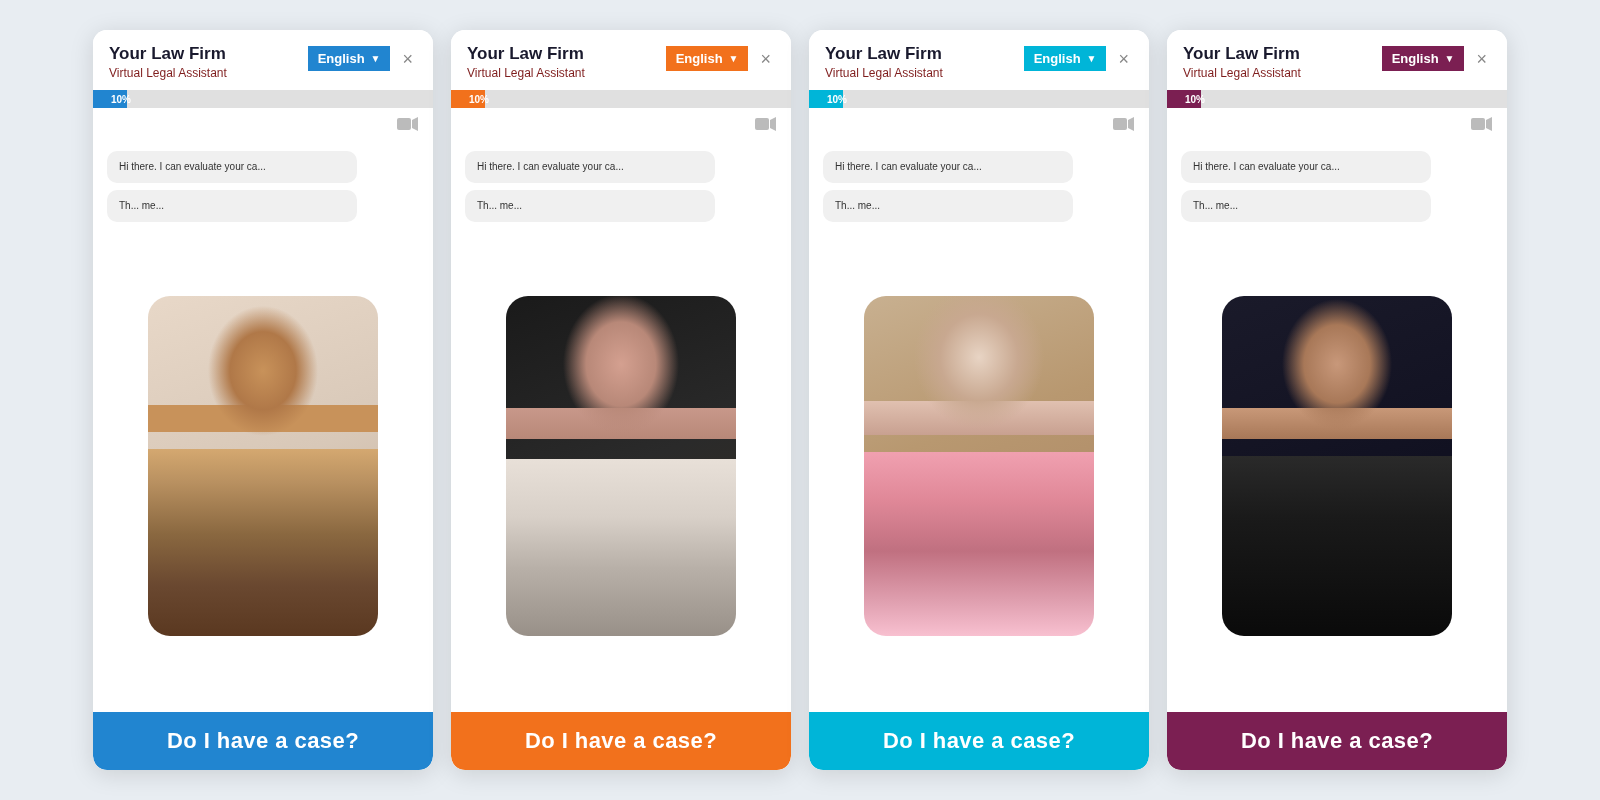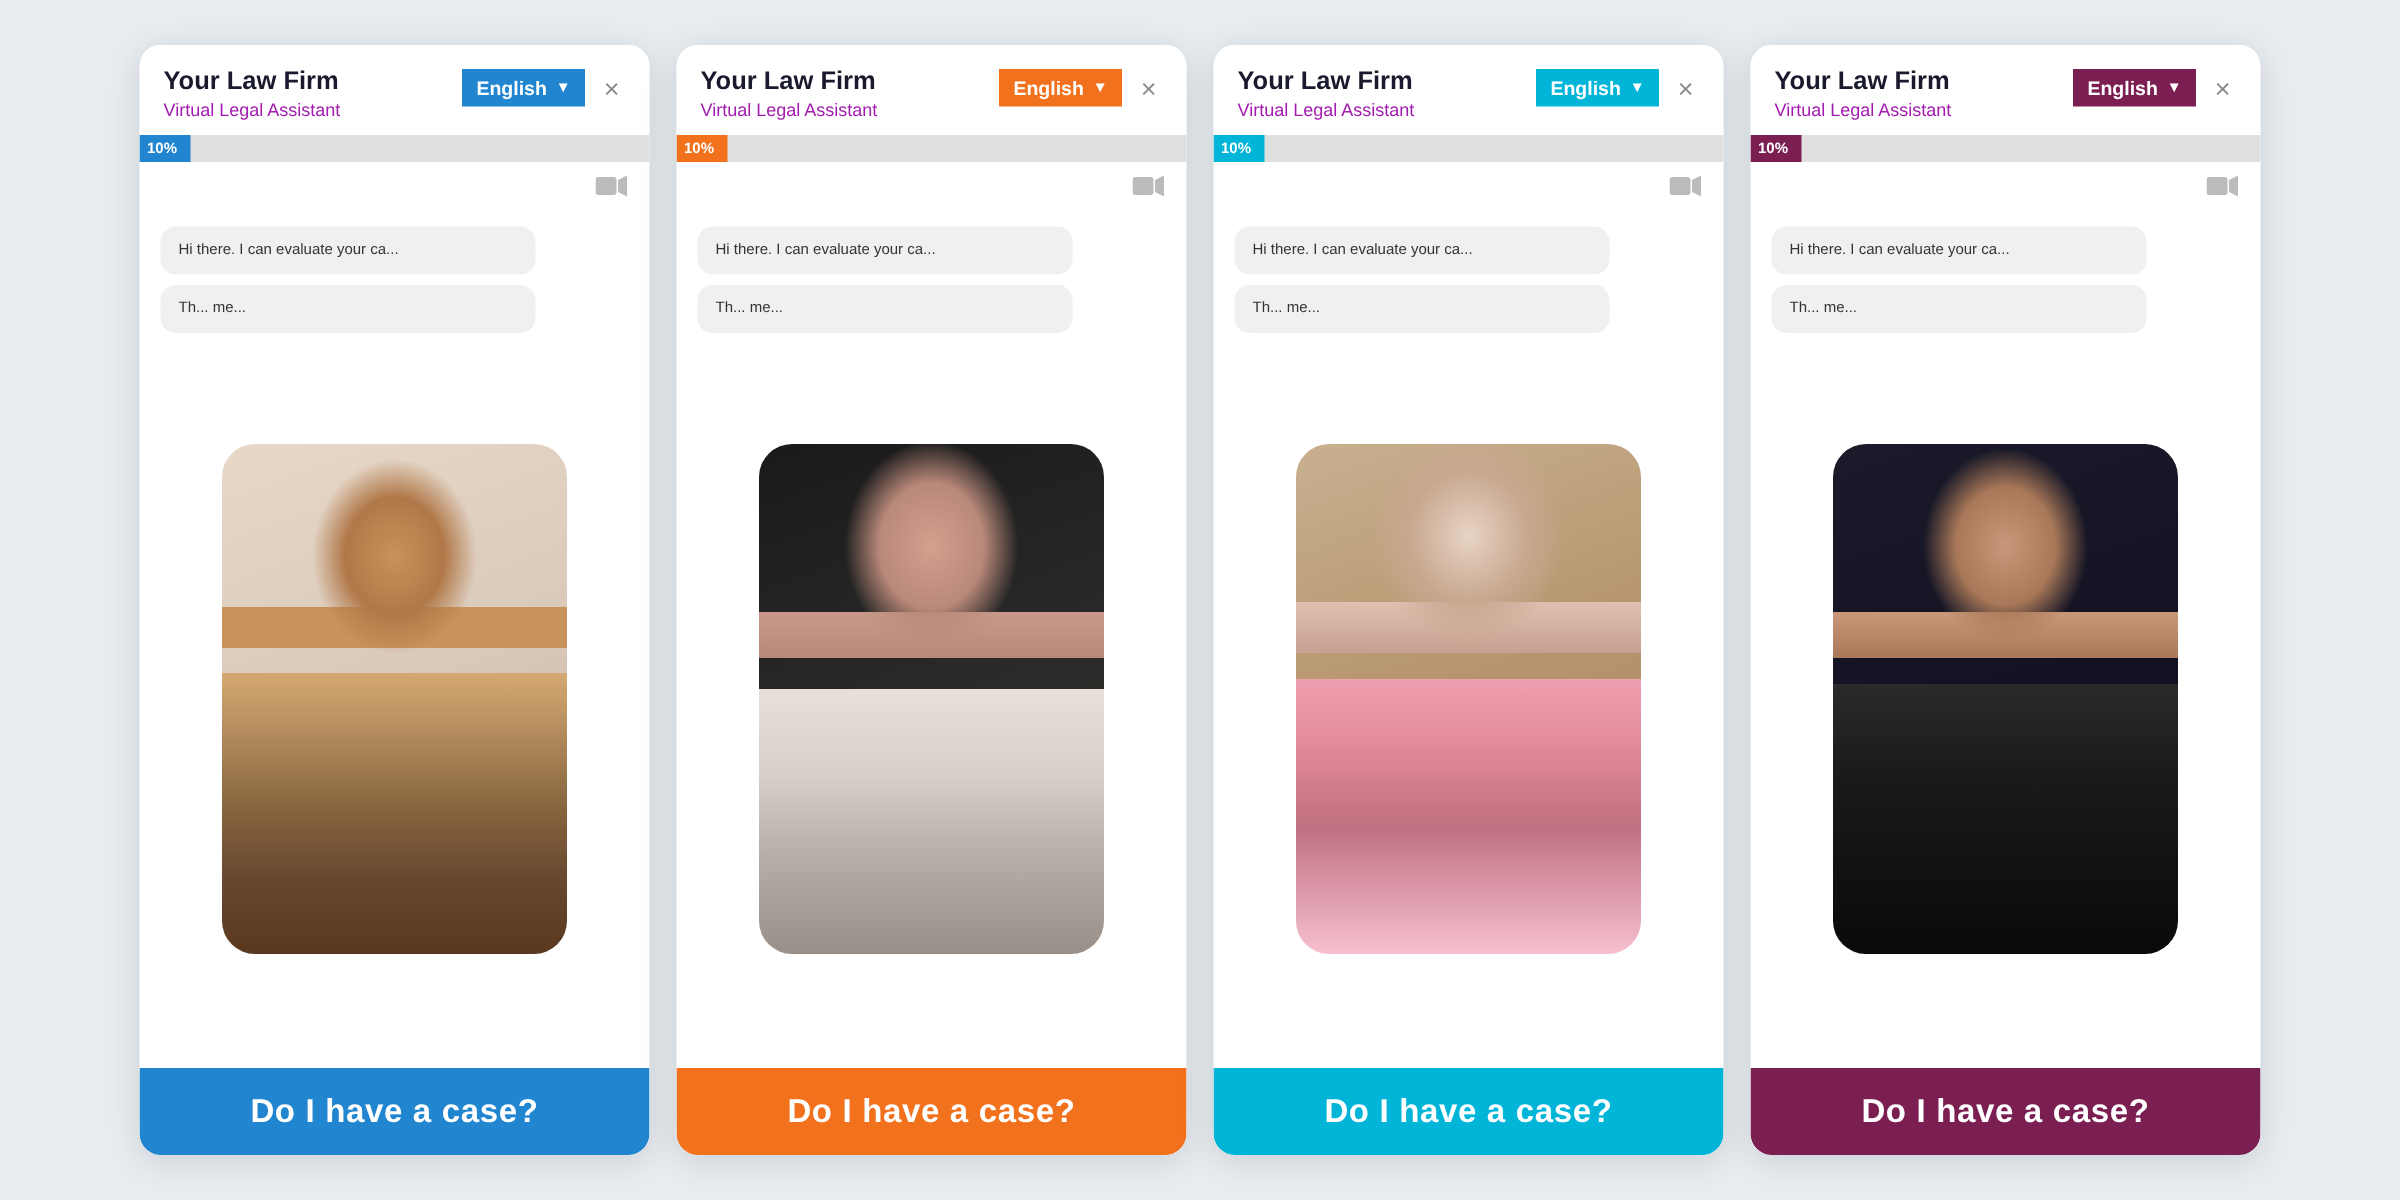--- a/index.html
+++ b/index.html
@@ -44,21 +44,21 @@
       flex-direction: column;
     }
     .widget-firm-name {
       font-size: 17px;
       font-weight: 700;
       color: #1a1a2e;
       line-height: 1.2;
     }
     .widget-subtitle {
       font-size: 12px;
-      color: #a21caf;
+      color: #7f1d1d;
       margin-top: 2px;
     }
     .widget-header-controls {
       display: flex;
       align-items: center;
       gap: 8px;
       margin-top: 2px;
     }
     .lang-dropdown {
       display: flex;
@@ -94,21 +94,21 @@
     .progress-bar-bg {
       height: 100%;
       background: #e0e0e0;
       width: 100%;
     }
     .progress-bar-fill {
       height: 100%;
       width: 10%;
       display: flex;
       align-items: center;
-      padding-left: 5px;
+      padding-left: 18px;
     }
     .progress-label {
       font-size: 10px;
       color: #fff;
       font-weight: 700;
     }
     .video-icon-row {
       display: flex;
       justify-content: flex-end;
       padding: 8px 14px 4px 14px;

